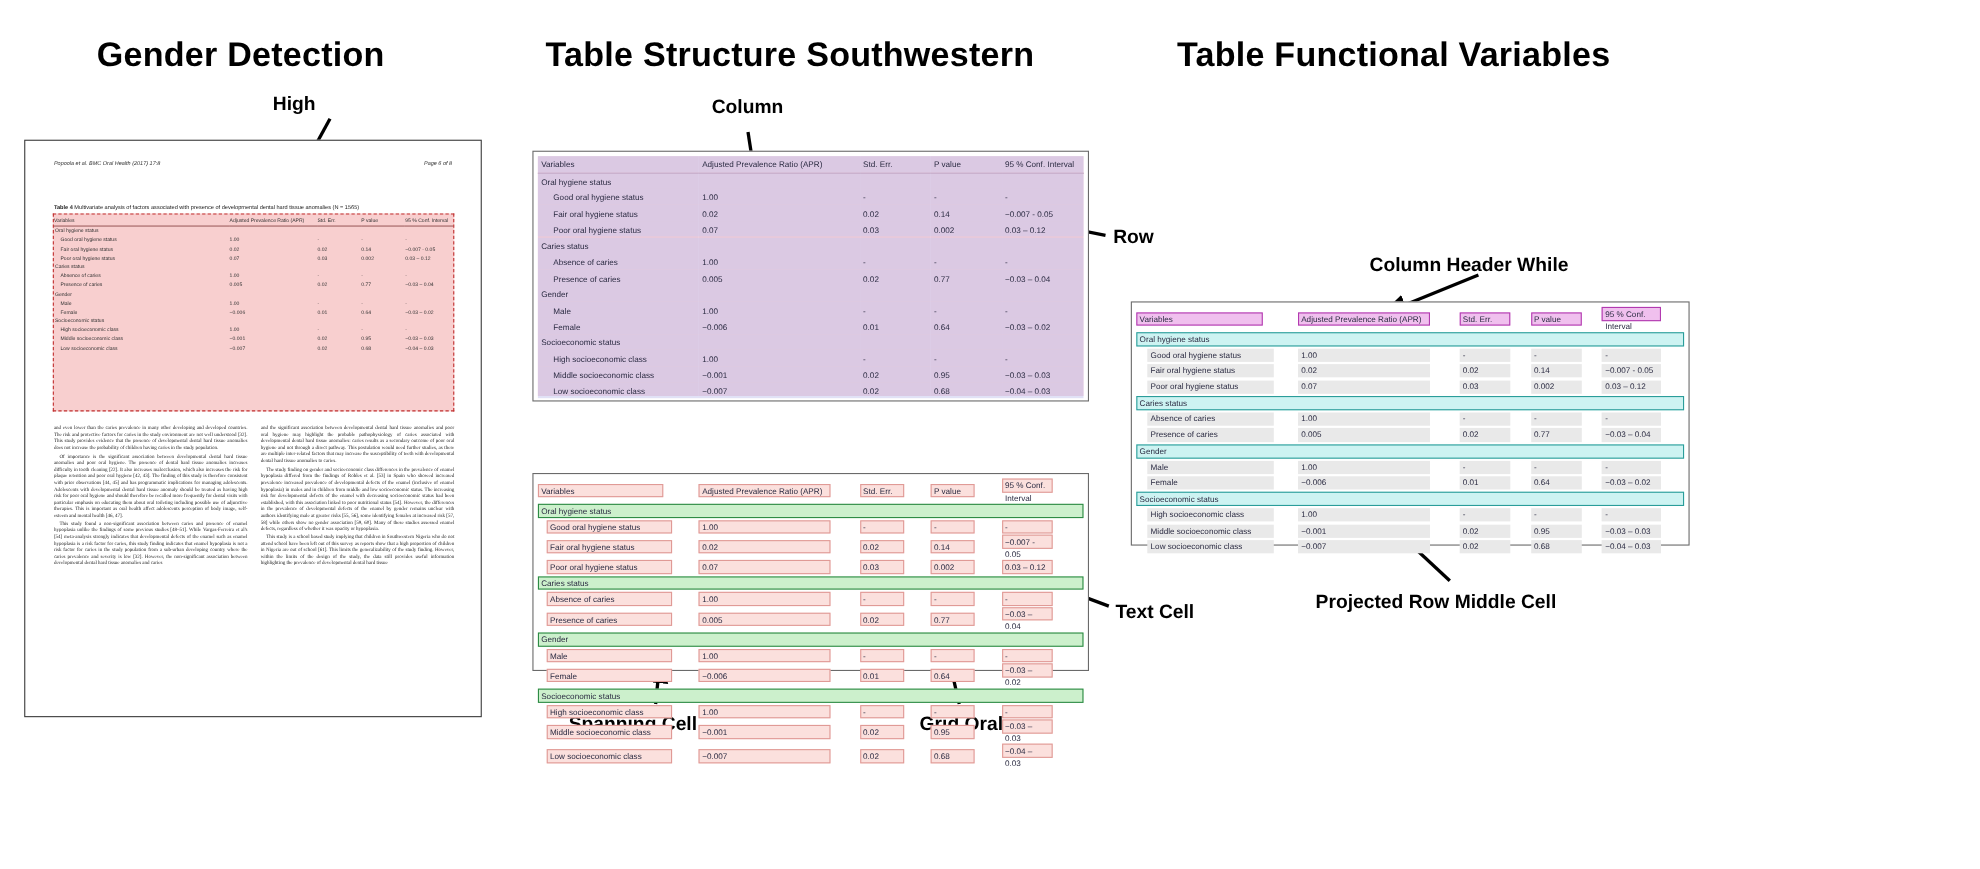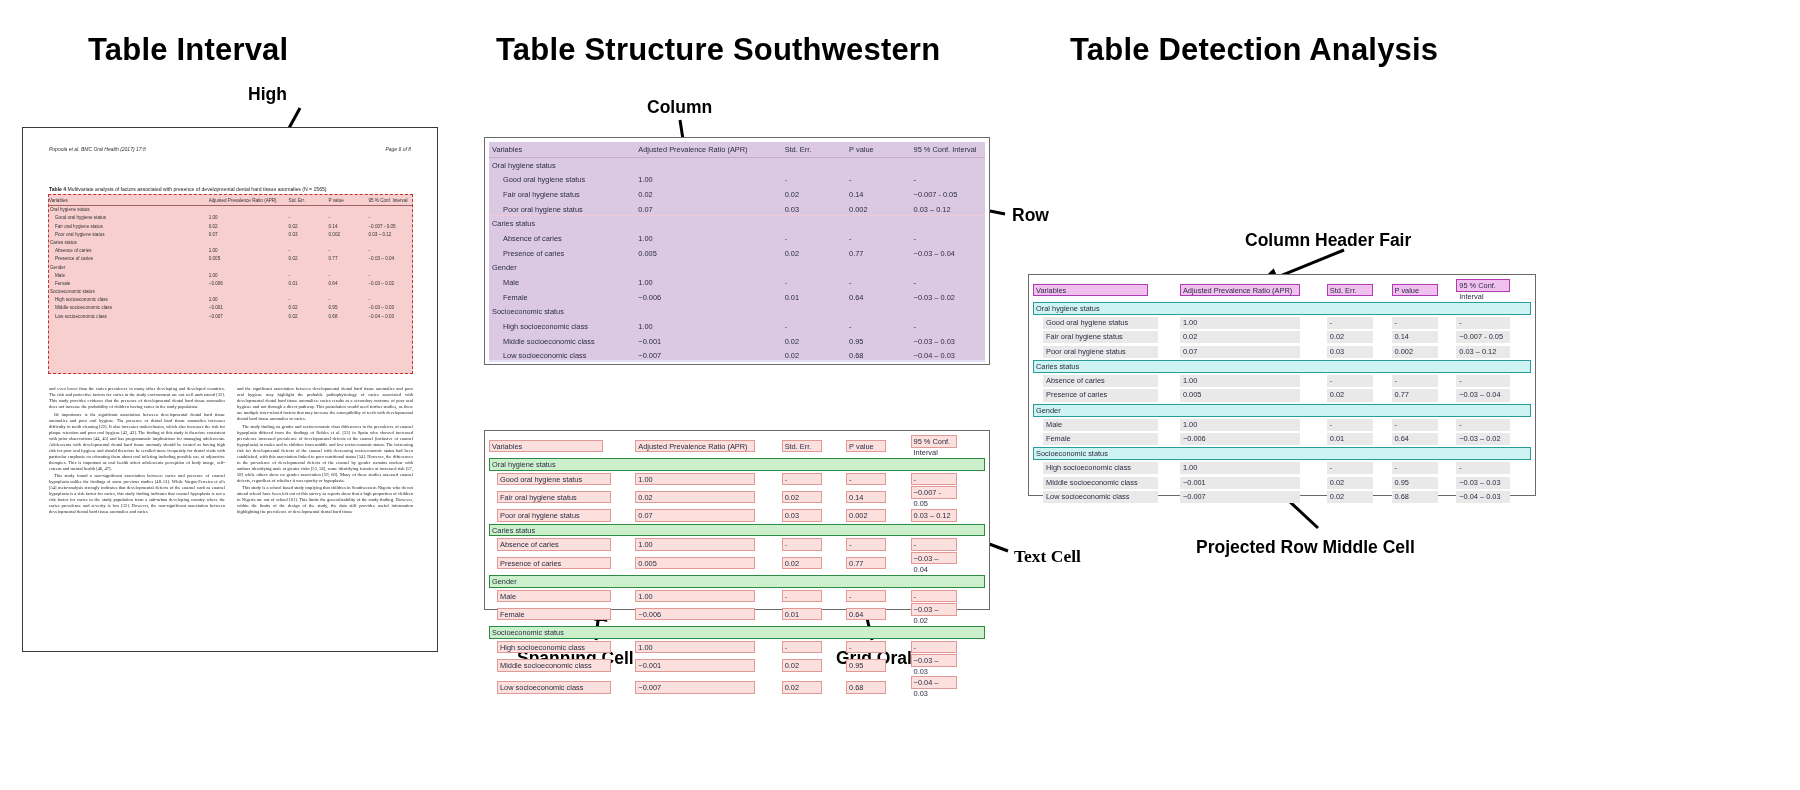--- a/index.html
+++ b/index.html
@@ -81,31 +81,31 @@
   .prhrow{background:#cdf3f2;border:1px solid #2a9d9a;box-sizing:border-box;
           height:12.8px;line-height:11px;font-size:7.4px;color:#2b2b42;padding:0 2px;
           position:relative;z-index:3;}
   .plaincell{display:inline-block;background:#e9e9e9;box-sizing:border-box;
              line-height:11px;font-size:7.4px;color:#2b2b42;padding:0 3px;height:12.2px;
              position:relative;z-index:3;}
 </style>
 </head>
 <body>
 
-<div class="panel-title" style="left:88px;top:32px;">Table Interval</div>
+<div class="panel-title" style="left:88px;top:32px;">Gender Detection</div>
 <div class="panel-title" style="left:496px;top:32px;">Table Structure Southwestern</div>
-<div class="panel-title" style="left:1070px;top:32px;">Table Detection Analysis</div>
+<div class="panel-title" style="left:1070px;top:32px;">Table Functional Variables</div>
 
 <div class="ann" style="left:248px;top:84px;">High</div>
-<div class="ann" style="left:647px;top:97px;">Column</div>
+<div class="ann" style="left:647px;top:87px;">Column</div>
 <div class="ann" style="left:1012px;top:205px;">Row</div>
-<div class="ann" style="left:1014px;top:546px;font-family:Liberation Serif, serif;">Text Cell</div>
+<div class="ann" style="left:1014px;top:546px;">Text Cell</div>
 <div class="ann" style="left:836px;top:648px;">Grid Oral</div>
 <div class="ann" style="left:517px;top:648px;">Spanning Cell</div>
-<div class="ann" style="left:1245px;top:230px;">Column Header Fair</div>
+<div class="ann" style="left:1245px;top:230px;">Column Header While</div>
 <div class="ann" style="left:1196px;top:537px;">Projected Row Middle Cell</div>
 
 <svg class="arrows">
   <defs>
     <marker id="ah" markerWidth="9" markerHeight="9" refX="7" refY="3.2" orient="auto">
       <path d="M0,0 L8,3.2 L0,6.4 z" fill="#000"></path>
     </marker>
   </defs>
 
   <line x1="300" y1="108" x2="225" y2="245" stroke="#000" stroke-width="3" marker-end="url(#ah)"></line>

